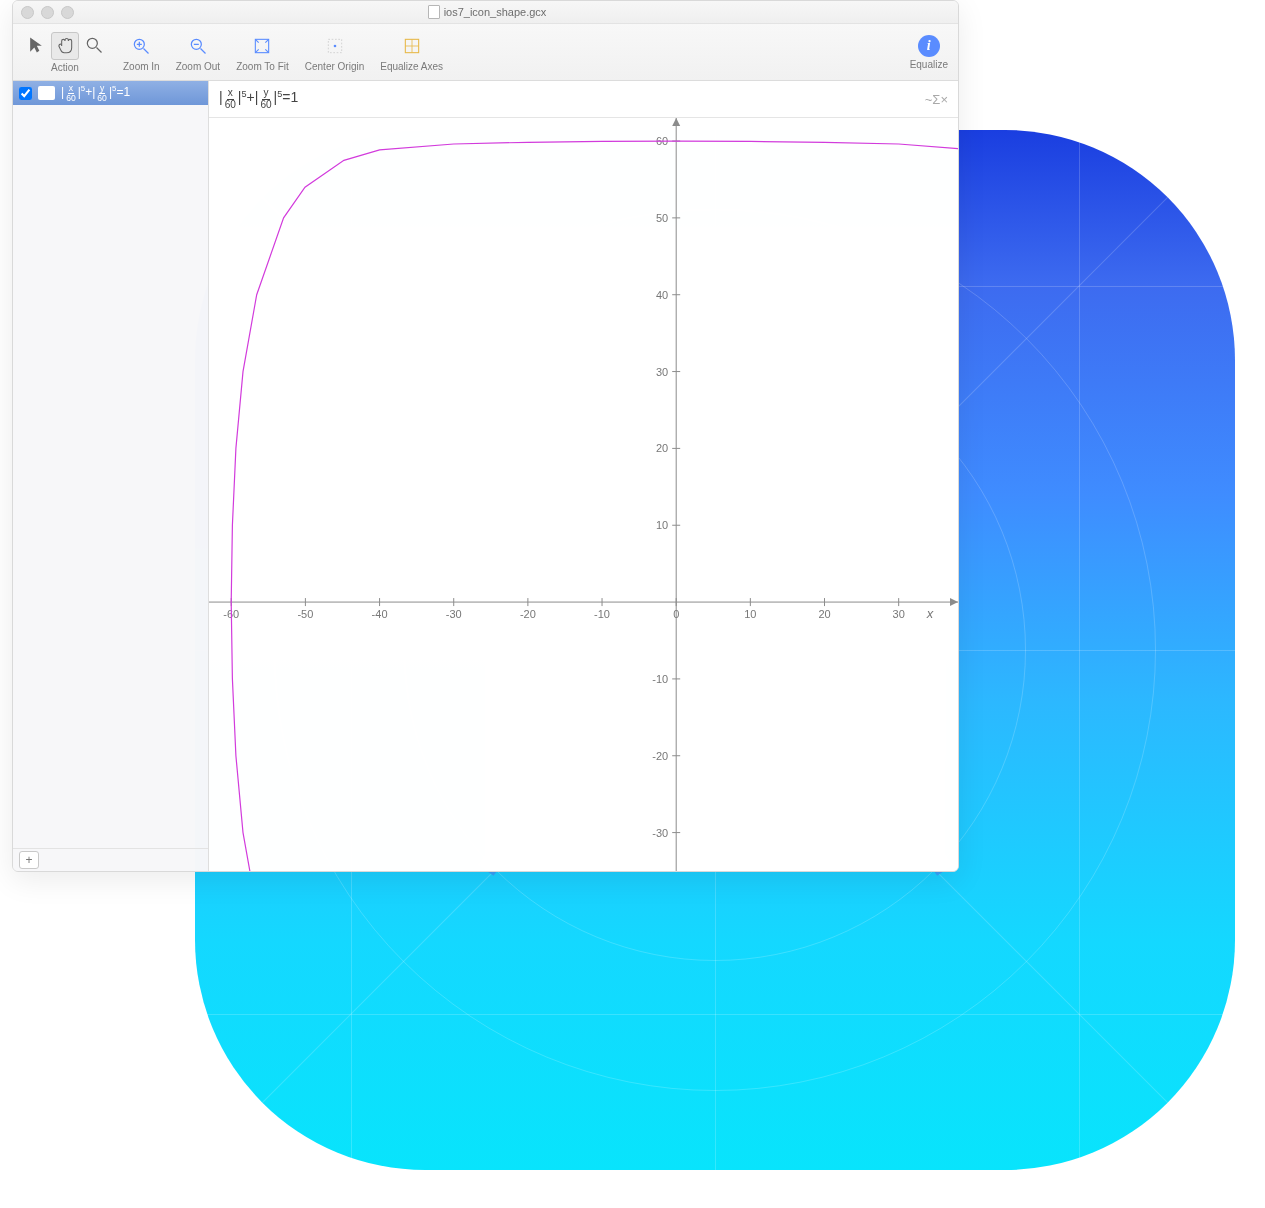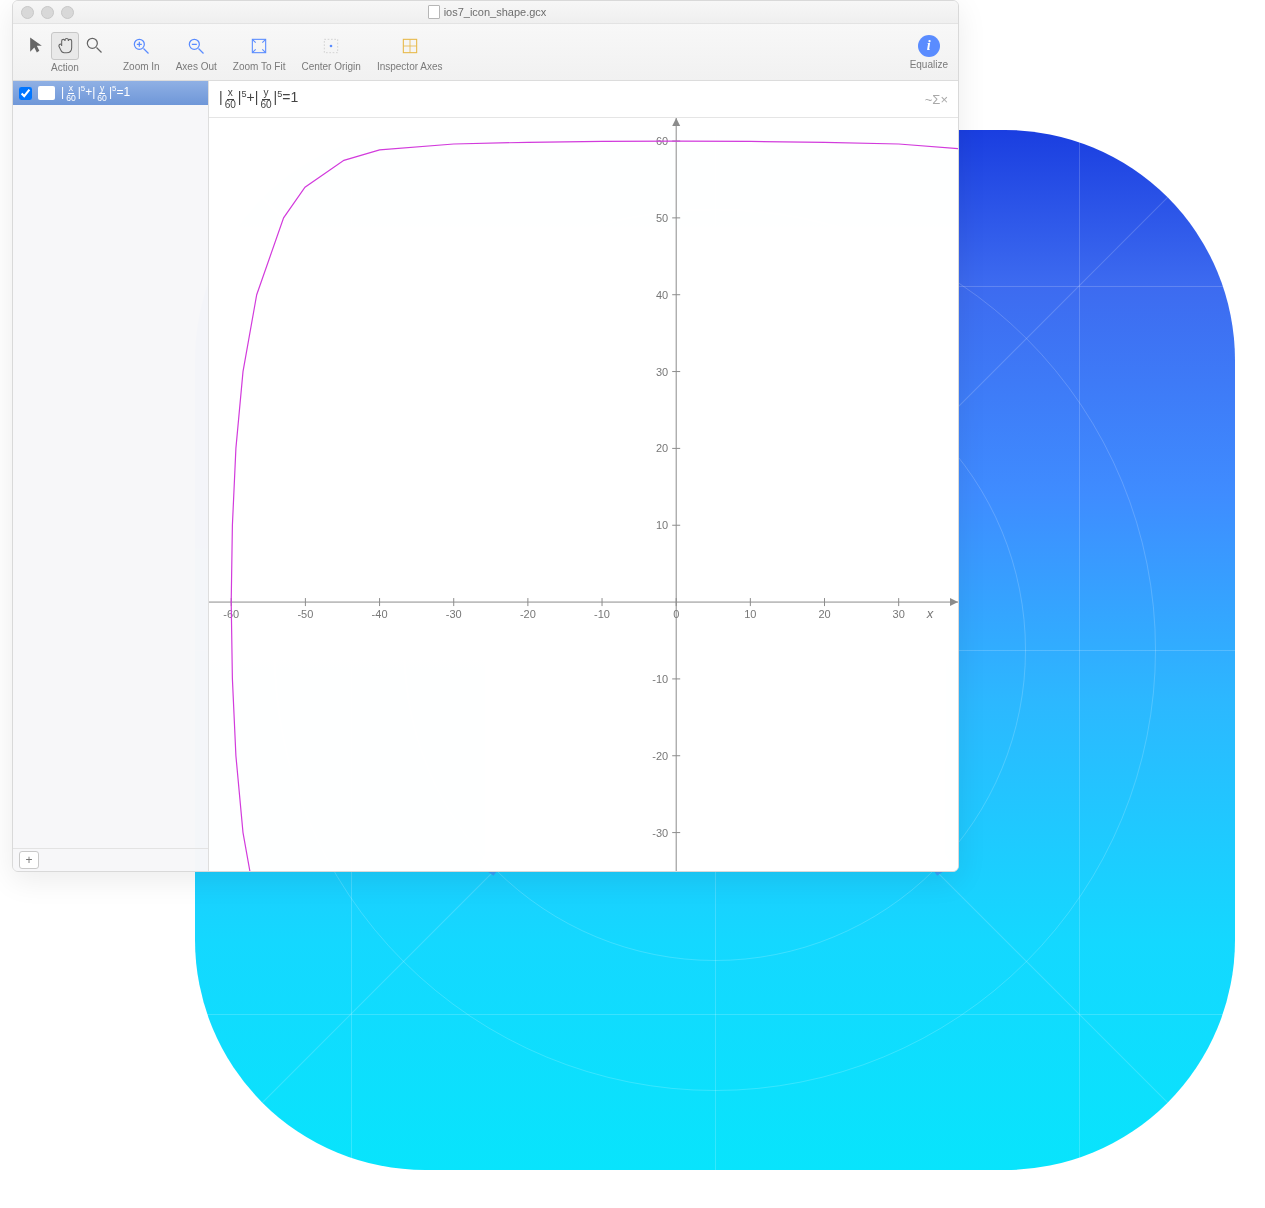--- a/index.html
+++ b/index.html
@@ -242,21 +242,21 @@
     </div>
 
     <div class="tb-group">
       <div class="tb-icon">
         <svg viewBox="0 0 24 24">
             <circle cx="10" cy="10" r="6" fill="none" stroke="#5a8cff" stroke-width="1.5"></circle>
             <line x1="15" y1="15" x2="21" y2="21" stroke="#5a8cff" stroke-width="1.5"></line>
             <line x1="7" y1="10" x2="13" y2="10" stroke="#5a8cff" stroke-width="1.5"></line>
           </svg>
       </div>
-      <div class="tb-label">Axes Out</div>
+      <div class="tb-label">Zoom Out</div>
     </div>
 
     <div class="tb-group">
       <div class="tb-icon">
         <svg viewBox="0 0 24 24">
             <rect x="4" y="4" width="16" height="16" fill="none" stroke="#5a8cff" stroke-width="1.3"></rect>
             <path d="M4 4 L8 8 M20 4 L16 8 M4 20 L8 16 M20 20 L16 16" stroke="#5a8cff" stroke-width="1.3"></path>
           </svg>
       </div>
       <div class="tb-label">Zoom To Fit</div>
@@ -273,21 +273,21 @@
     </div>
 
     <div class="tb-group">
       <div class="tb-icon">
         <svg viewBox="0 0 24 24">
             <rect x="4" y="4" width="16" height="16" fill="none" stroke="#e7b94a" stroke-width="1.3"></rect>
             <line x1="4" y1="12" x2="20" y2="12" stroke="#e7b94a"></line>
             <line x1="12" y1="4" x2="12" y2="20" stroke="#e7b94a"></line>
           </svg>
       </div>
-      <div class="tb-label">Inspector Axes</div>
+      <div class="tb-label">Equalize Axes</div>
     </div>
 
     <div class="spacer"></div>
 
     <div class="tb-group">
       <div class="inspector-i">i</div>
       <div class="tb-label">Equalize</div>
     </div>
   </div>
 

